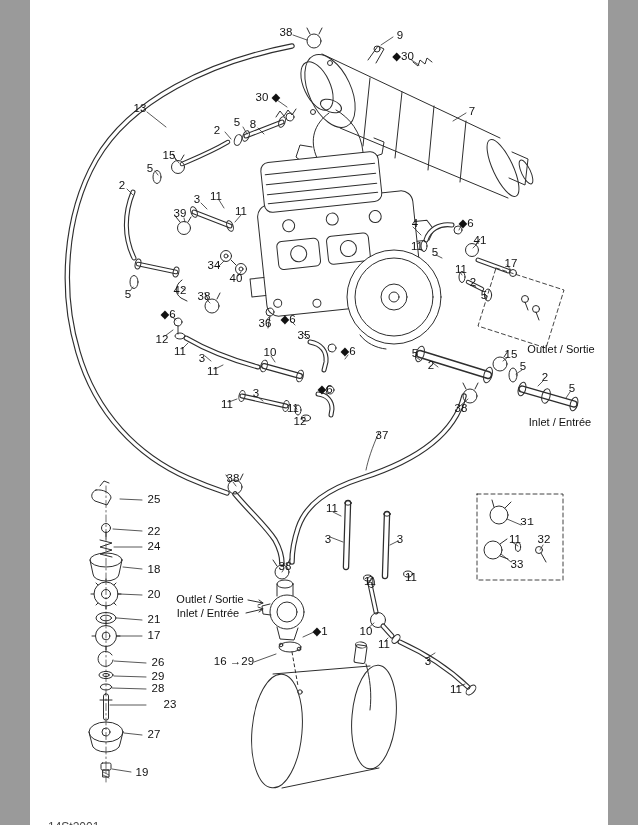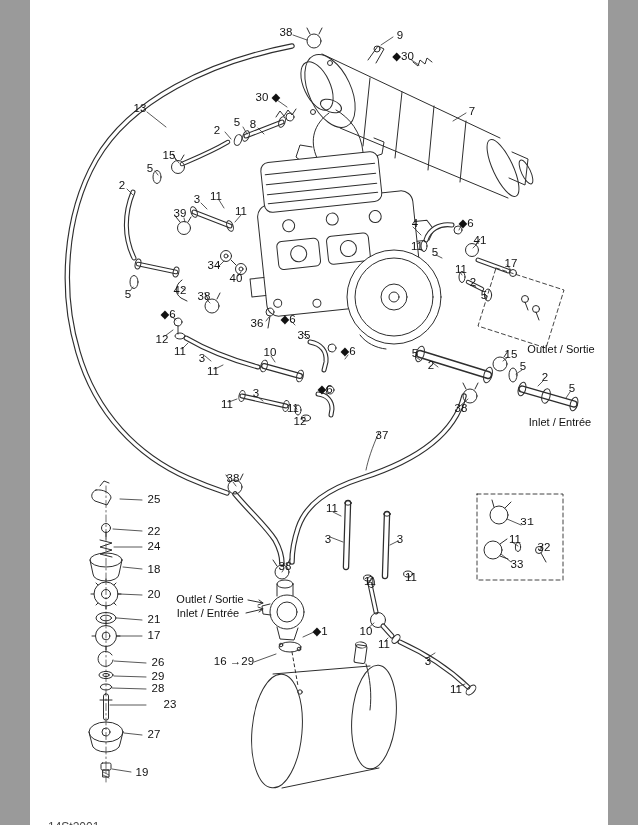--- a/index.html
+++ b/index.html
@@ -471,21 +471,21 @@
       <span class="callout" style="left: 150px; top: 214px;">39</span>
       <span class="callout" style="left: 211px; top: 212px;">11</span>
       <span class="callout" style="left: 184px; top: 266px; text-align: right;">34</span>
       <span class="callout" style="left: 206px; top: 279px;">40</span>
       <span class="callout" style="left: 150px; top: 291px;">42</span>
       <span class="callout" style="left: 174px; top: 297px;">38</span>
       <span class="callout" style="left: 98px; top: 295px;">5</span>
       <span class="callout" style="left: 138px; top: 315px;">◆6</span>
       <span class="callout" style="left: 132px; top: 340px;">12</span>
       <span class="callout" style="left: 150px; top: 352px;">11</span>
-      <span class="callout" style="left: 227px; top: 324px;">36</span>
+      <span class="callout" style="left: 235px; top: 324px;">36</span>
       <span class="callout" style="left: 258px; top: 320px;">◆6</span>
       <span class="callout" style="left: 274px; top: 336px;">35</span>
       <span class="callout" style="left: 172px; top: 359px;">3</span>
       <span class="callout" style="left: 183px; top: 372px;">11</span>
       <span class="callout" style="left: 240px; top: 353px;">10</span>
       <span class="callout" style="left: 318px; top: 352px;">◆6</span>
       <span class="callout" style="left: 197px; top: 405px;">11</span>
       <span class="callout" style="left: 226px; top: 394px;">3</span>
       <span class="callout" style="left: 295px; top: 390px;">◆6</span>
       <span class="callout" style="left: 263px; top: 409px;">11</span>
@@ -528,21 +528,21 @@
       <span class="callout" style="left: 124px; top: 620px;">21</span>
       <span class="callout" style="left: 124px; top: 636px;">17</span>
       <span class="callout" style="left: 128px; top: 663px;">26</span>
       <span class="callout" style="left: 128px; top: 677px;">29</span>
       <span class="callout" style="left: 128px; top: 689px;">28</span>
       <span class="callout" style="left: 128px; top: 705px; margin-left: 12px;">23</span>
       <span class="callout" style="left: 124px; top: 735px;">27</span>
       <span class="callout" style="left: 112px; top: 773px;">19</span>
       <span class="callout" style="left: 497px; top: 522px; font-family: Liberation Mono, monospace;">31</span>
       <span class="callout" style="left: 485px; top: 540px;">11</span>
-      <span class="callout" style="left: 514px; top: 540px; margin-top: 8px;">32</span>
+      <span class="callout" style="left: 514px; top: 540px;">32</span>
       <span class="callout" style="left: 487px; top: 565px;">33</span>
     </div>
 <div class="layer">
       <span class="flowlabel" style="left: 531px; top: 349px;">Outlet / Sortie</span>
       <span class="flowlabel" style="left: 530px; top: 422px;">Inlet / Entrée</span>
       <span class="flowlabel" style="left: 180px; top: 599px;">Outlet / Sortie</span>
       <span class="flowlabel" style="left: 178px; top: 613px;">Inlet / Entrée</span>
     </div>
 
 <span class="watermark">14St2001</span>

